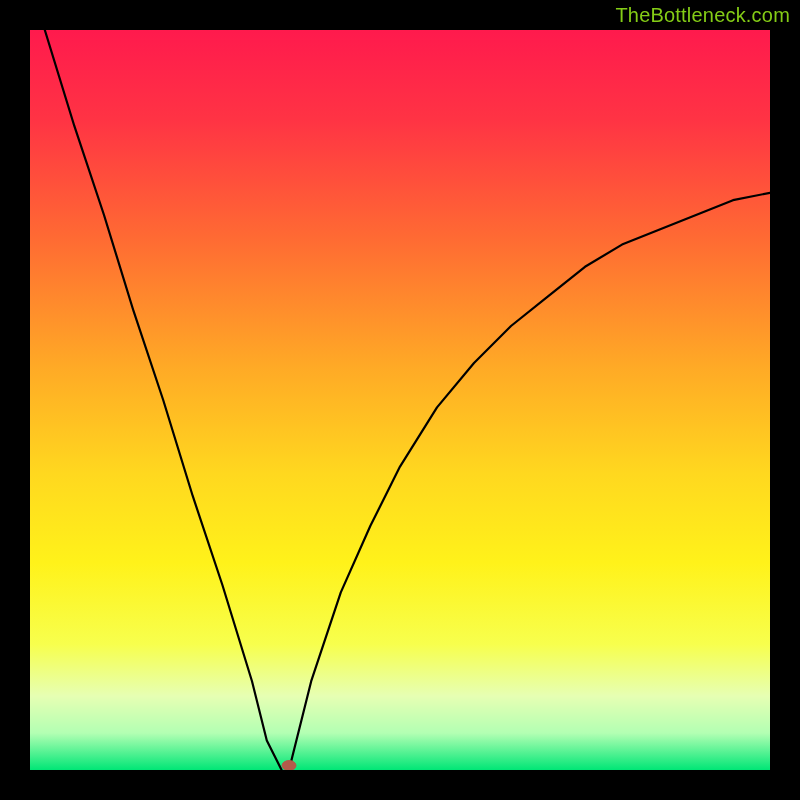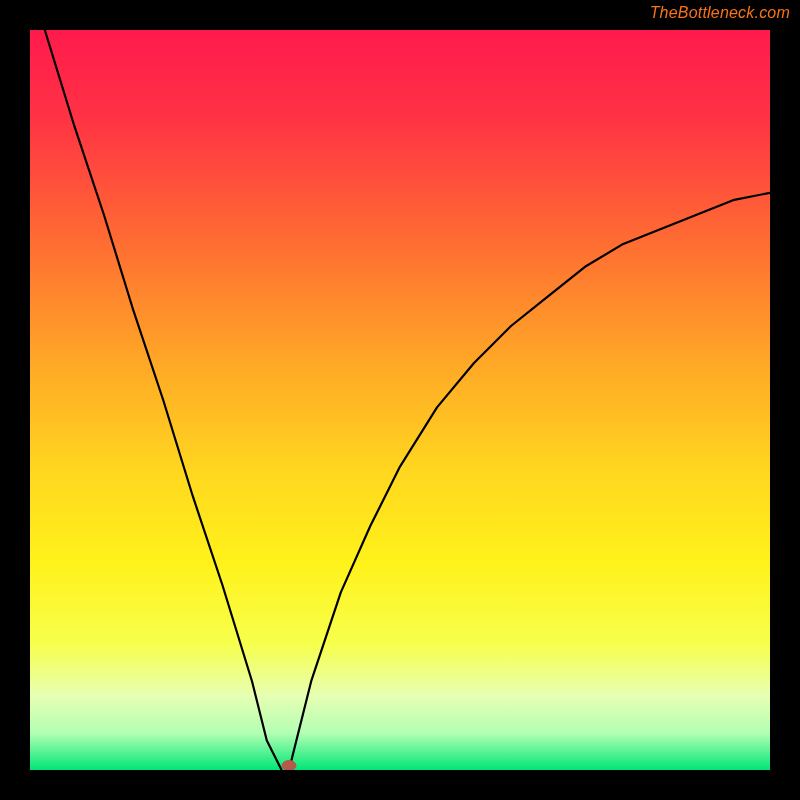--- a/index.html
+++ b/index.html
@@ -13,26 +13,25 @@
   .frame {
     position: relative;
     width: 800px;
     height: 800px;
     background: #000;
   }
   .watermark {
     position: absolute;
     top: 4px;
     right: 10px;
-    color: #f97316;
-    font-size: 16px;
+    color: #84cc16;
+    font-size: 20px;
     font-weight: 500;
     letter-spacing: 0.2px;
     z-index: 10;
-    font-style: italic;
   }
   .plot-wrap {
     position: absolute;
     left: 30px;
     top: 30px;
     width: 740px;
     height: 740px;
   }
   svg { display: block; }
   .curve {

